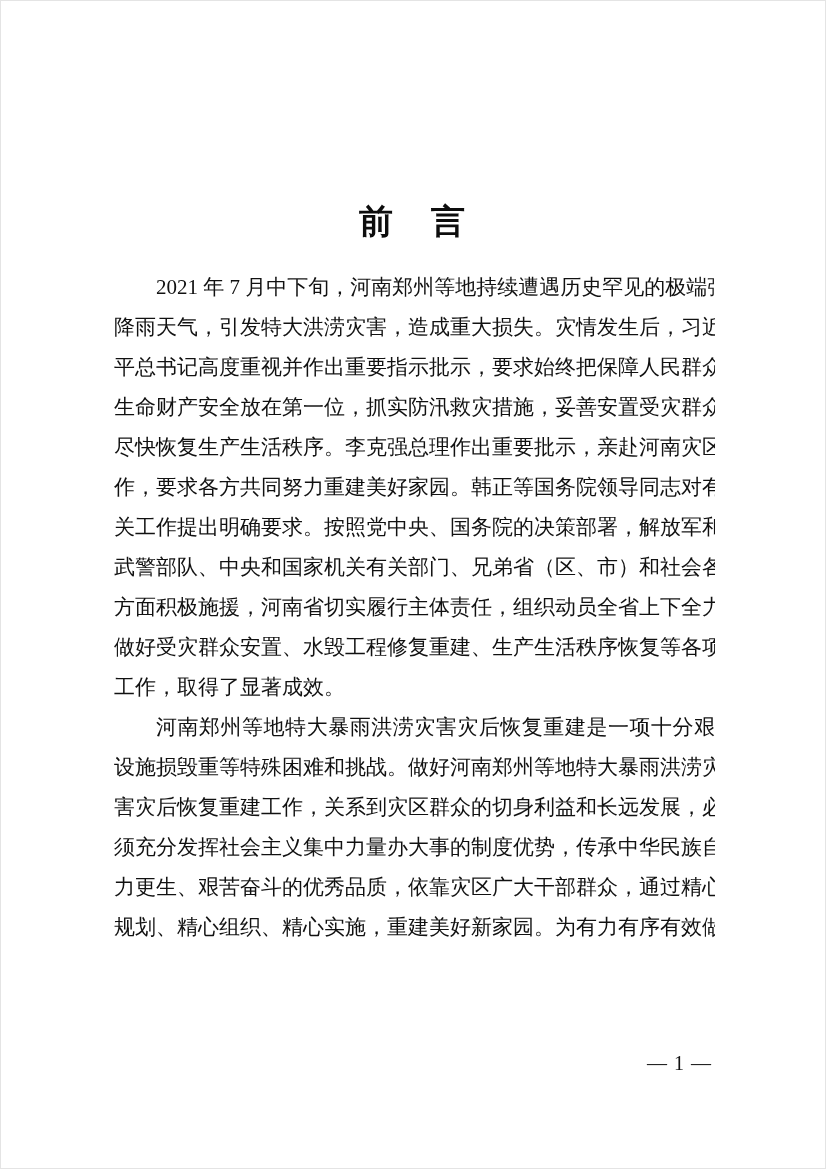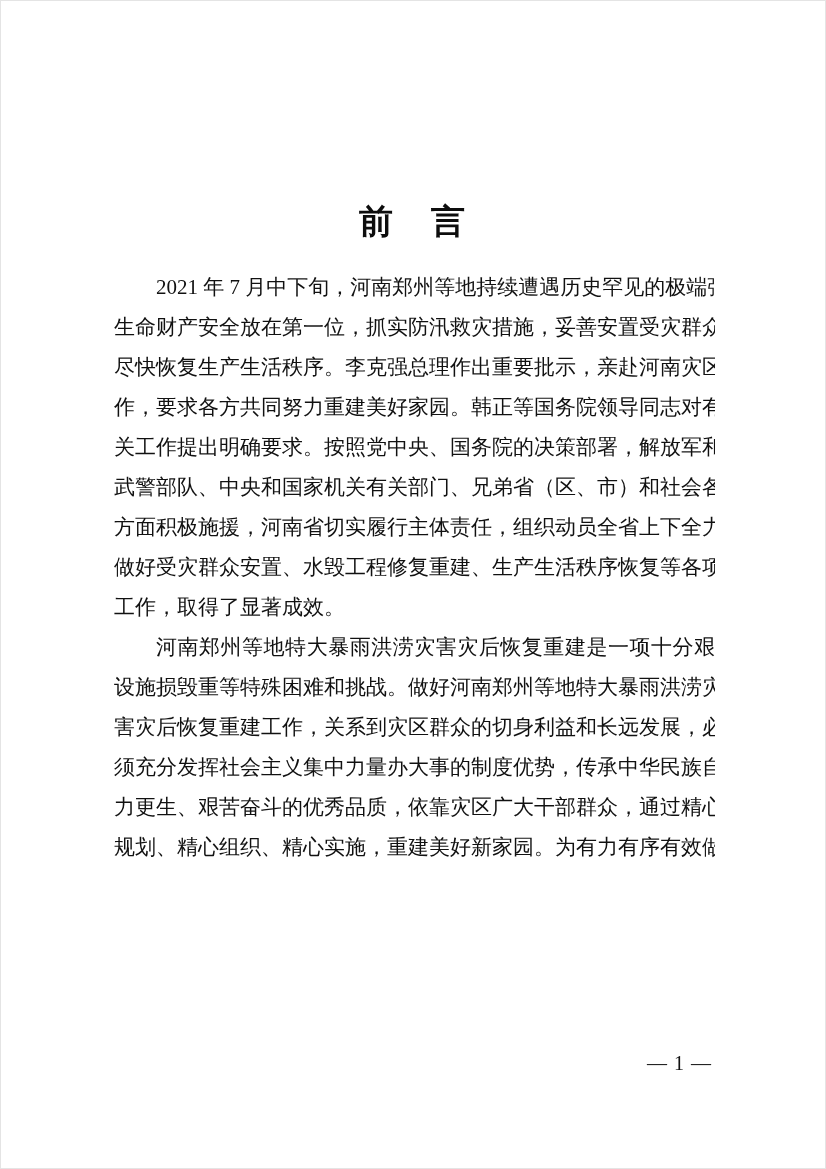--- a/index.html
+++ b/index.html
@@ -69,20 +69,22 @@
   }
 </style>
 </head>
 <body>
 
 <div class="page">
   <h1 class="title">前　言</h1>
   <div class="body-text" id="body-text">
       <div class="paragraph">
         <div class="line first">2021 年 7 月中下旬，河南郑州等地持续遭遇历史罕见的极端强</div>
+        <div class="line">降雨天气，引发特大洪涝灾害，造成重大损失。灾情发生后，习近</div>
+        <div class="line">平总书记高度重视并作出重要指示批示，要求始终把保障人民群众</div>
         <div class="line">生命财产安全放在第一位，抓实防汛救灾措施，妥善安置受灾群众，</div>
         <div class="line">尽快恢复生产生活秩序。李克强总理作出重要批示，亲赴河南灾区</div>
         <div class="line">作，要求各方共同努力重建美好家园。韩正等国务院领导同志对有</div>
         <div class="line">关工作提出明确要求。按照党中央、国务院的决策部署，解放军和</div>
         <div class="line">武警部队、中央和国家机关有关部门、兄弟省（区、市）和社会各</div>
         <div class="line">方面积极施援，河南省切实履行主体责任，组织动员全省上下全力</div>
         <div class="line">做好受灾群众安置、水毁工程修复重建、生产生活秩序恢复等各项</div>
         <div class="line last">工作，取得了显著成效。</div>
       </div>
       <div class="paragraph">

